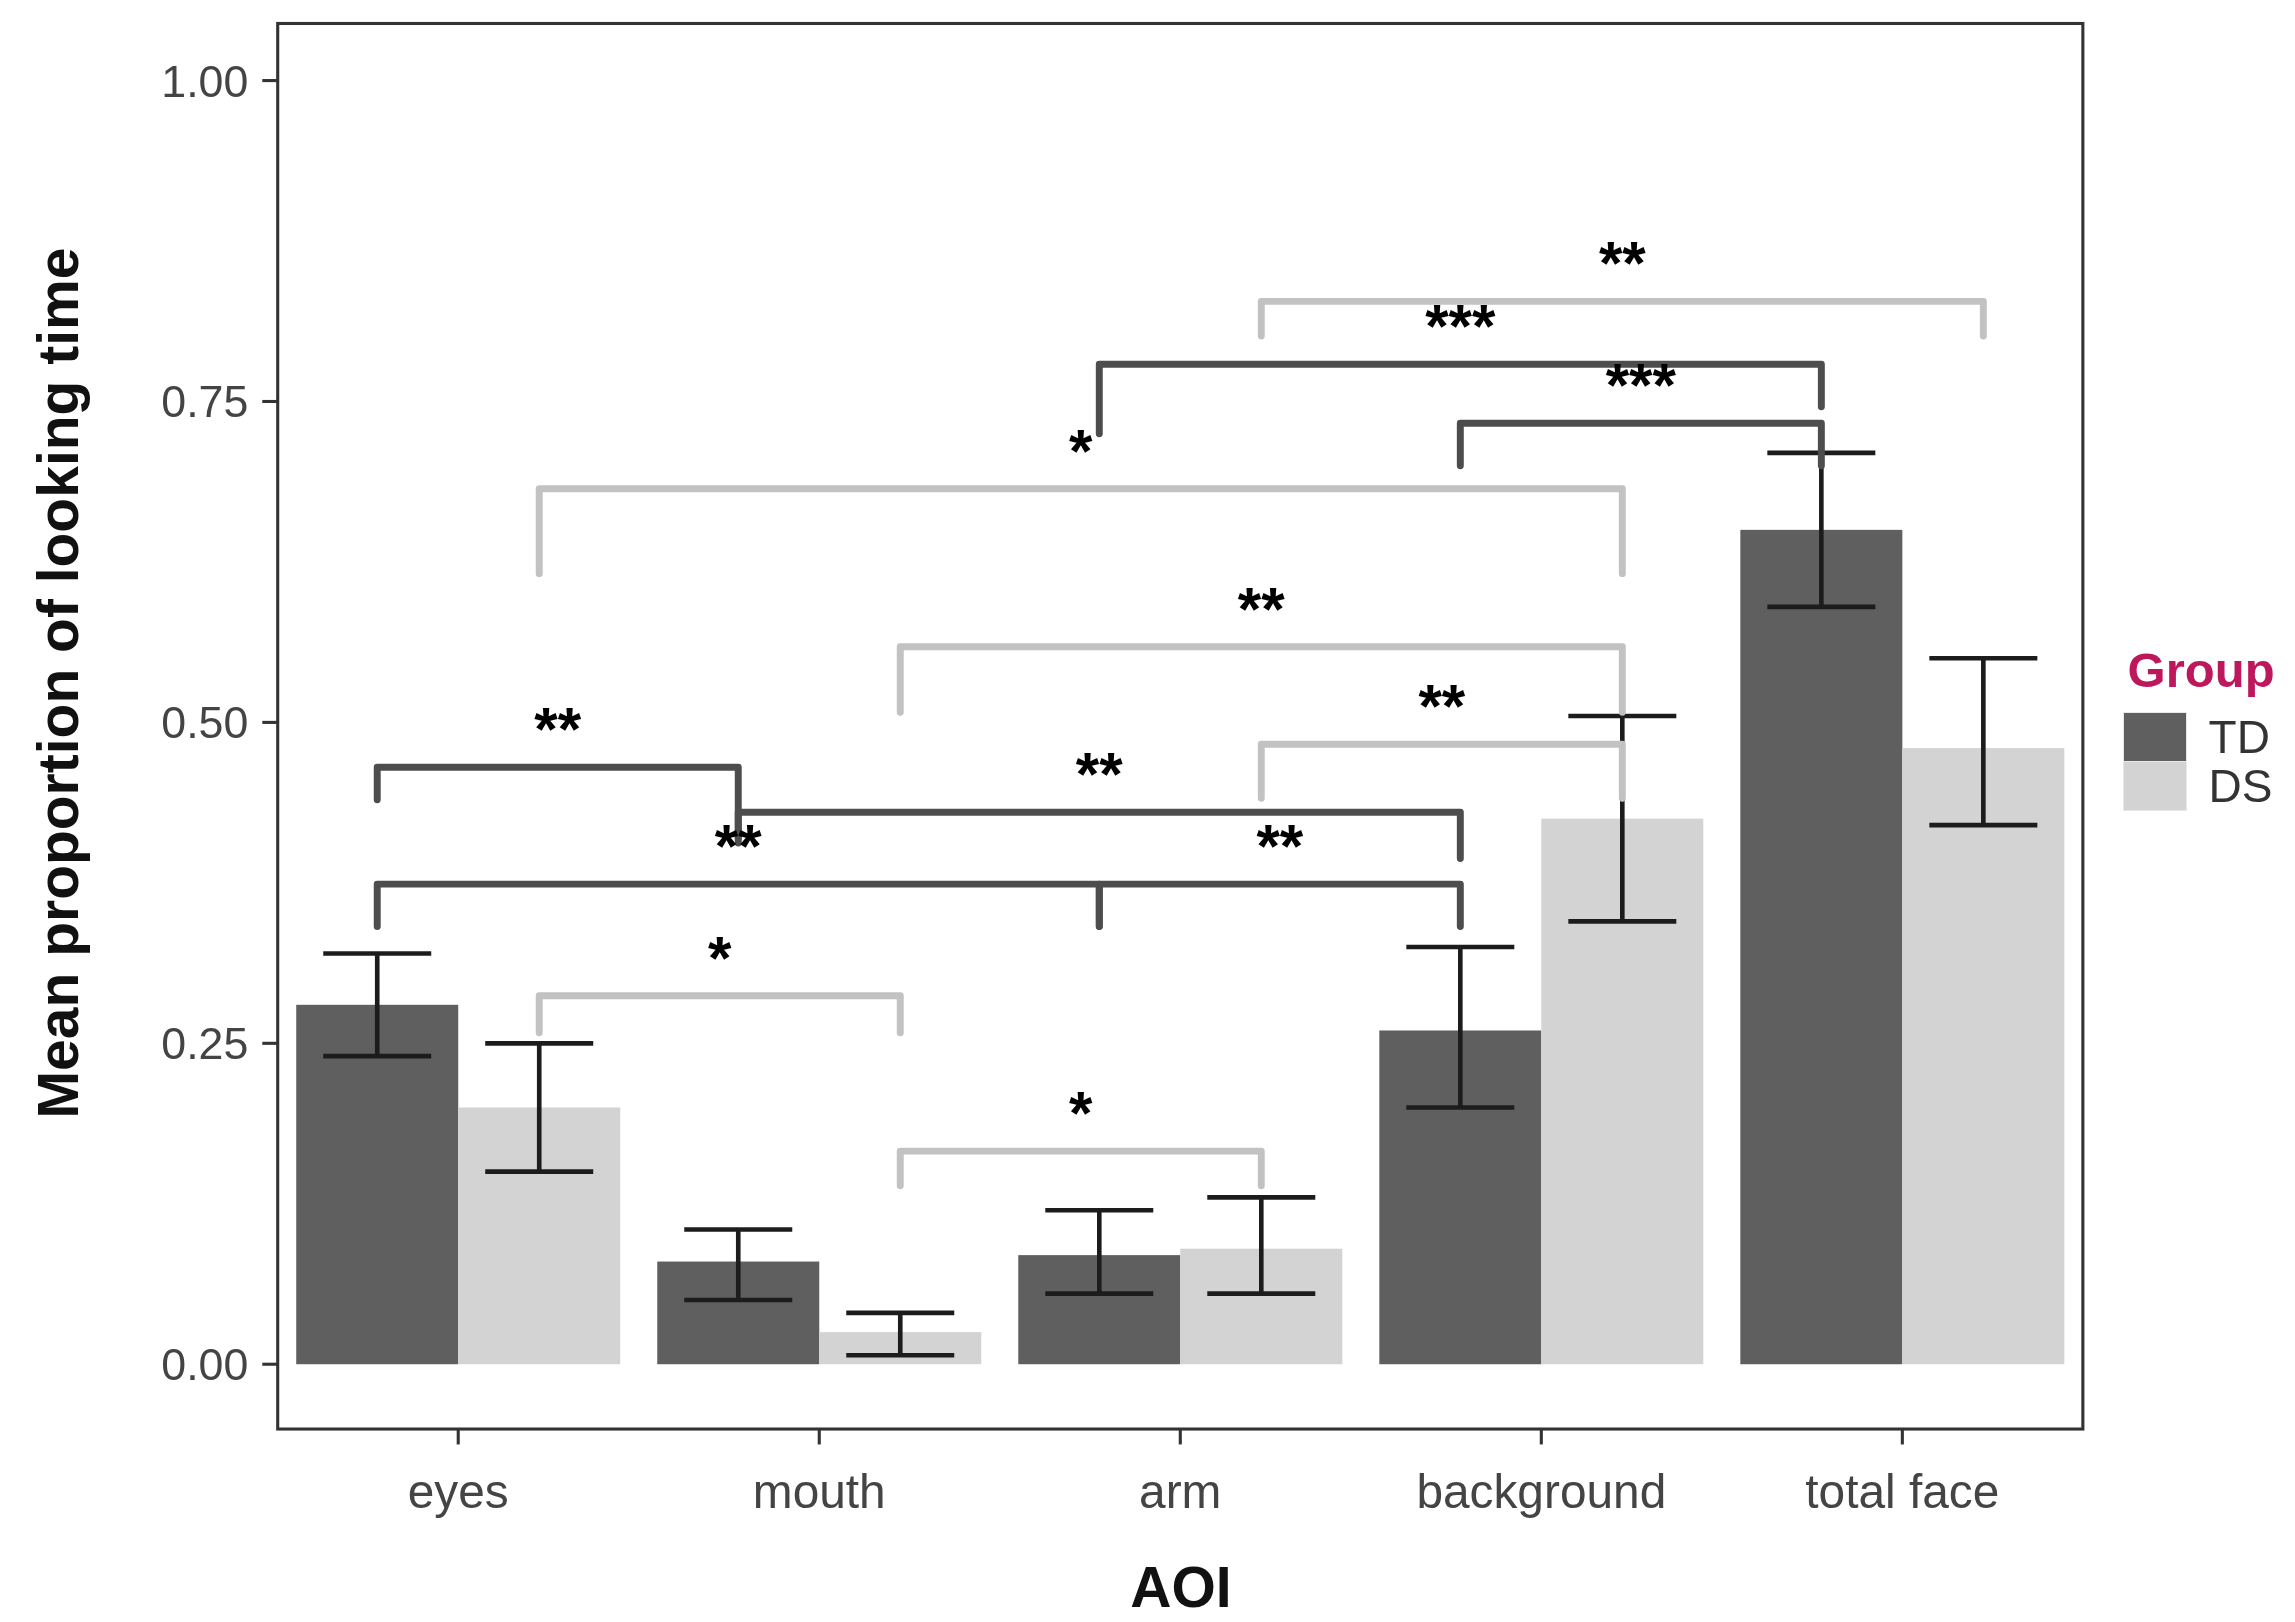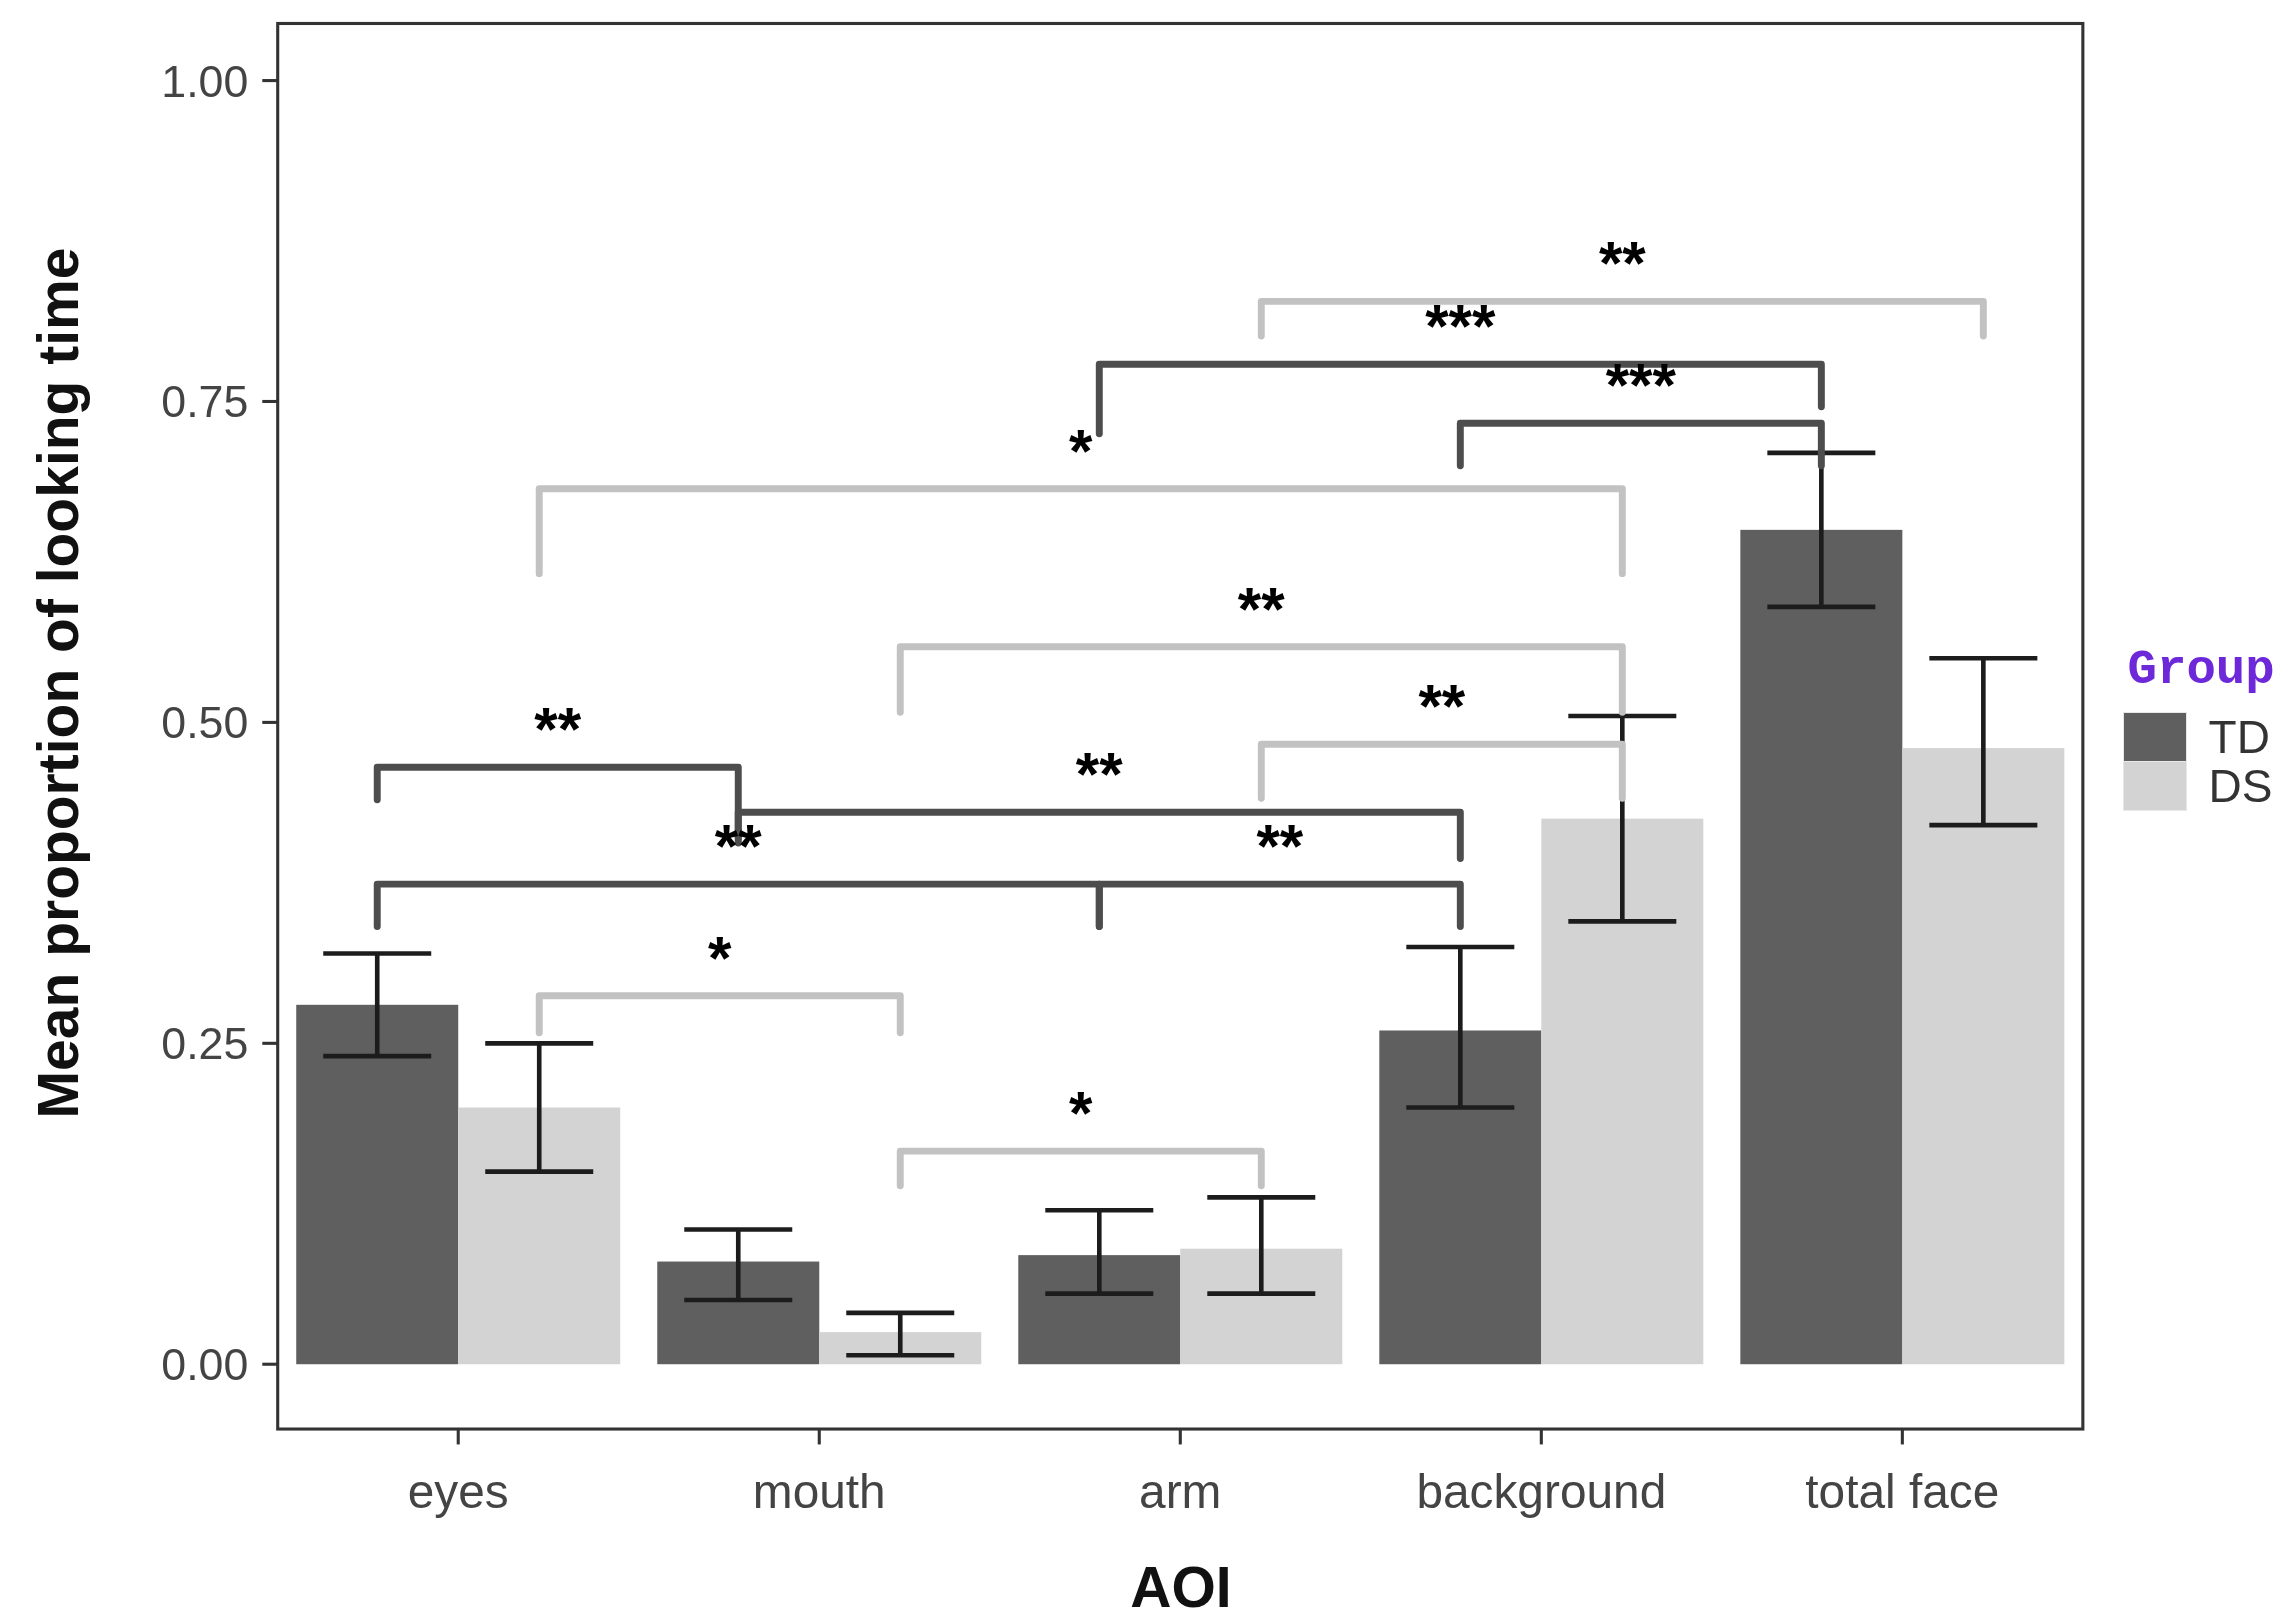--- a/index.html
+++ b/index.html
@@ -3,21 +3,21 @@
 <meta charset="utf-8">
 <style>
   html,body{margin:0;padding:0;background:#fff;}
   #figure{position:relative;width:2295px;height:1623px;background:#fff;overflow:hidden;
           font-family:"Liberation Sans", sans-serif;}
   #plot-svg{position:absolute;left:0;top:0;}
   .axis-title{position:absolute;color:#111;font-size:57px;font-weight:600;white-space:nowrap;}
   #y-axis-title{left:58px;top:683px;transform:translate(-50%,-50%) rotate(-90deg);}
   #x-axis-title{left:1181px;top:1554px;transform:translate(-50%,0);}
   #legend{position:absolute;left:2123px;top:642px;}
-  #legend .legend-title{color:#6d28d9;font-size:49px;font-weight:600;margin:0 0 14px 4.6px;font-family:Liberation Mono, monospace;}
+  #legend .legend-title{color:#be185d;font-size:49px;font-weight:600;margin:0 0 14px 4.6px;}
   .legend-row{display:flex;align-items:center;height:49px;}
   .legend-swatch{width:62px;height:48px;border:0.8px solid #e8e8e8;}
   .legend-label{color:#333;font-size:46px;margin-left:21.6px;}
 </style>
 </head>
 <body>
 
 <div id="figure">
   <svg id="plot-svg" width="2295" height="1623" xmlns="http://www.w3.org/2000/svg" viewBox="0 0 2975 2103">
       <rect x="360" y="30" width="2340" height="1822" fill="none" stroke="#333333" stroke-width="4"></rect>

